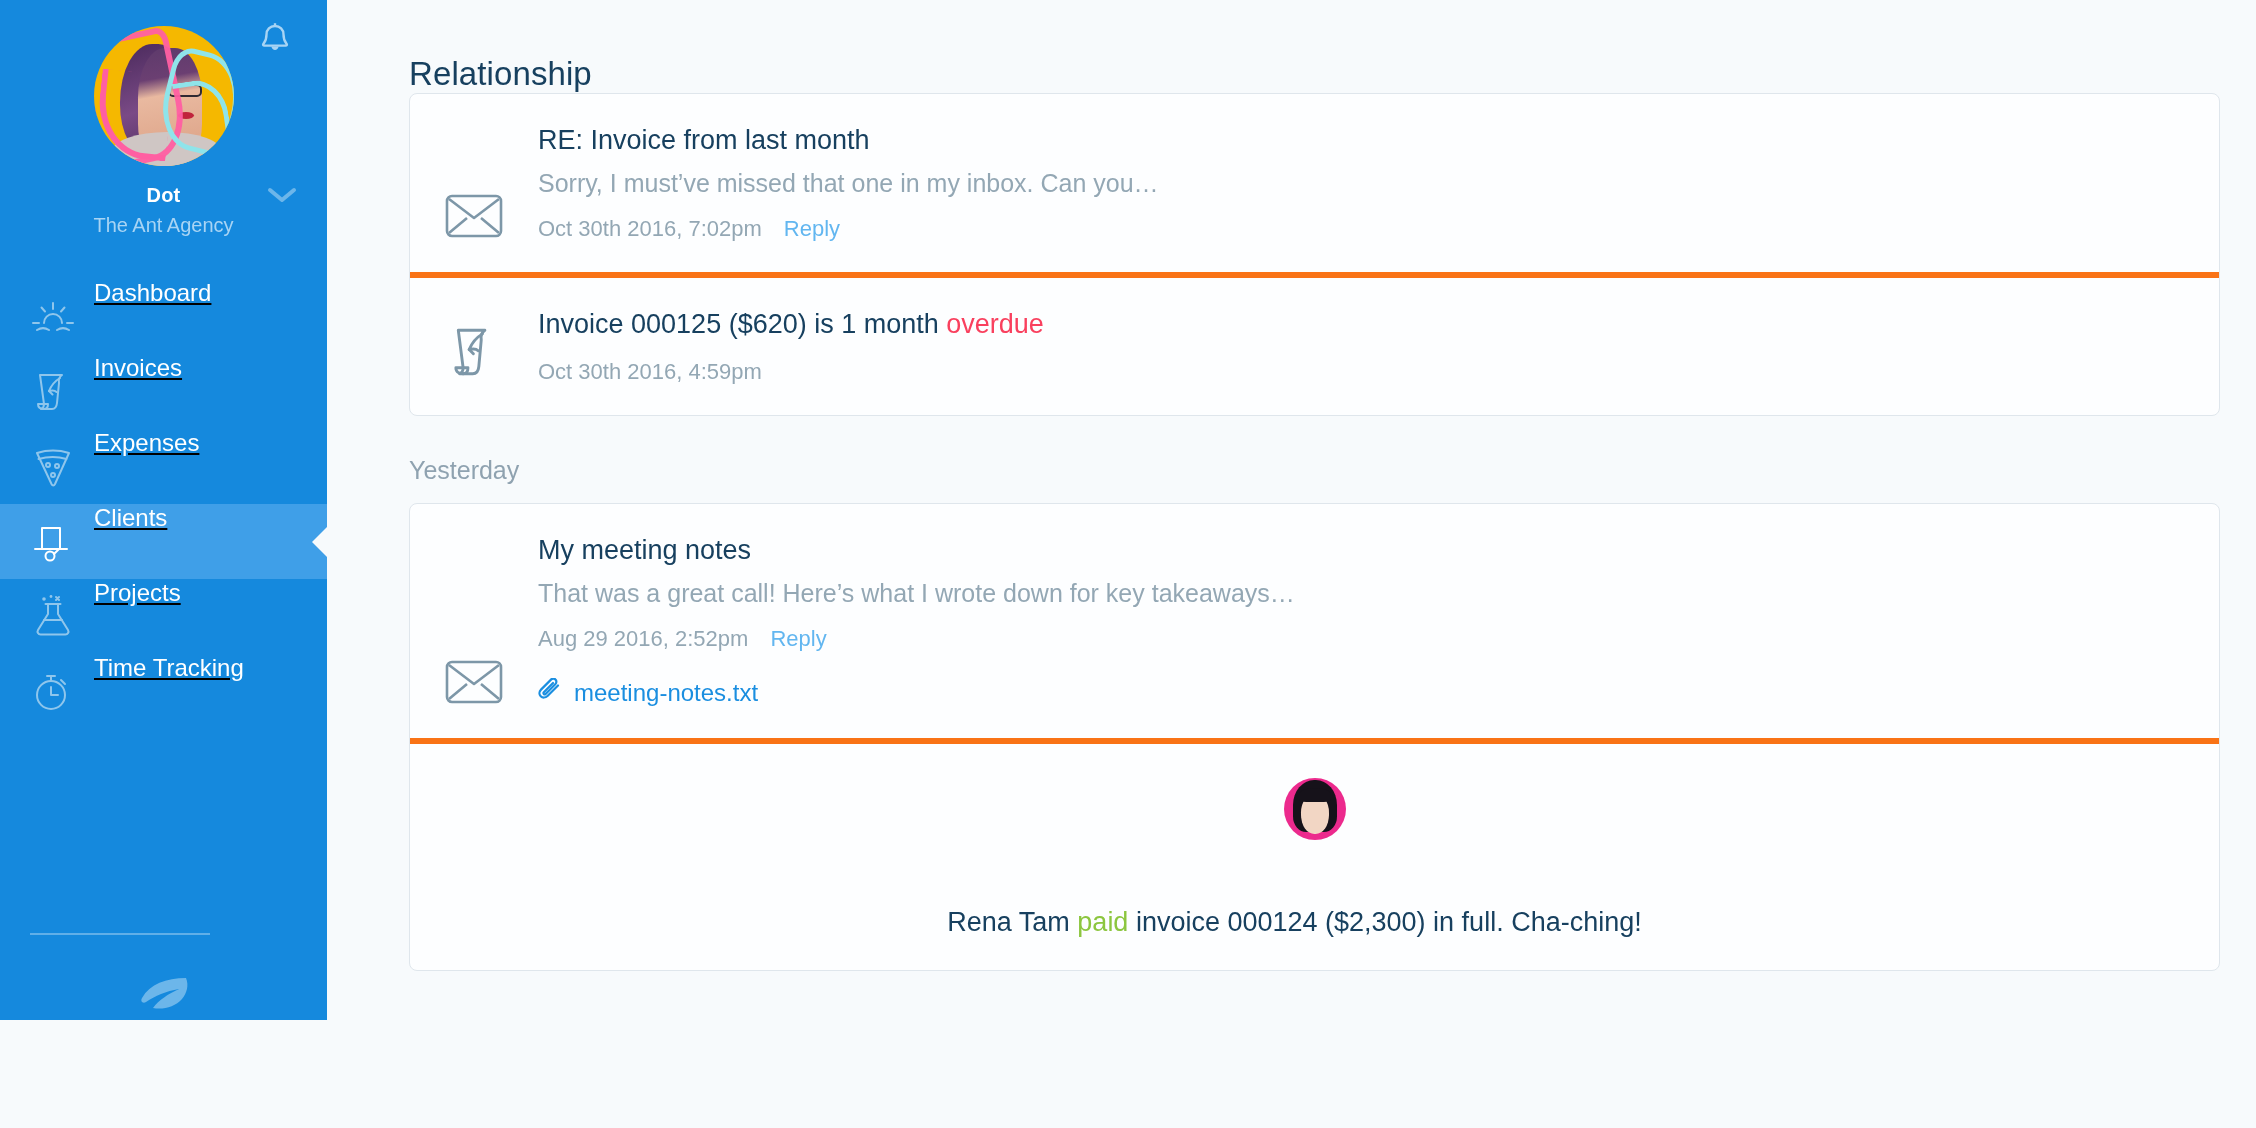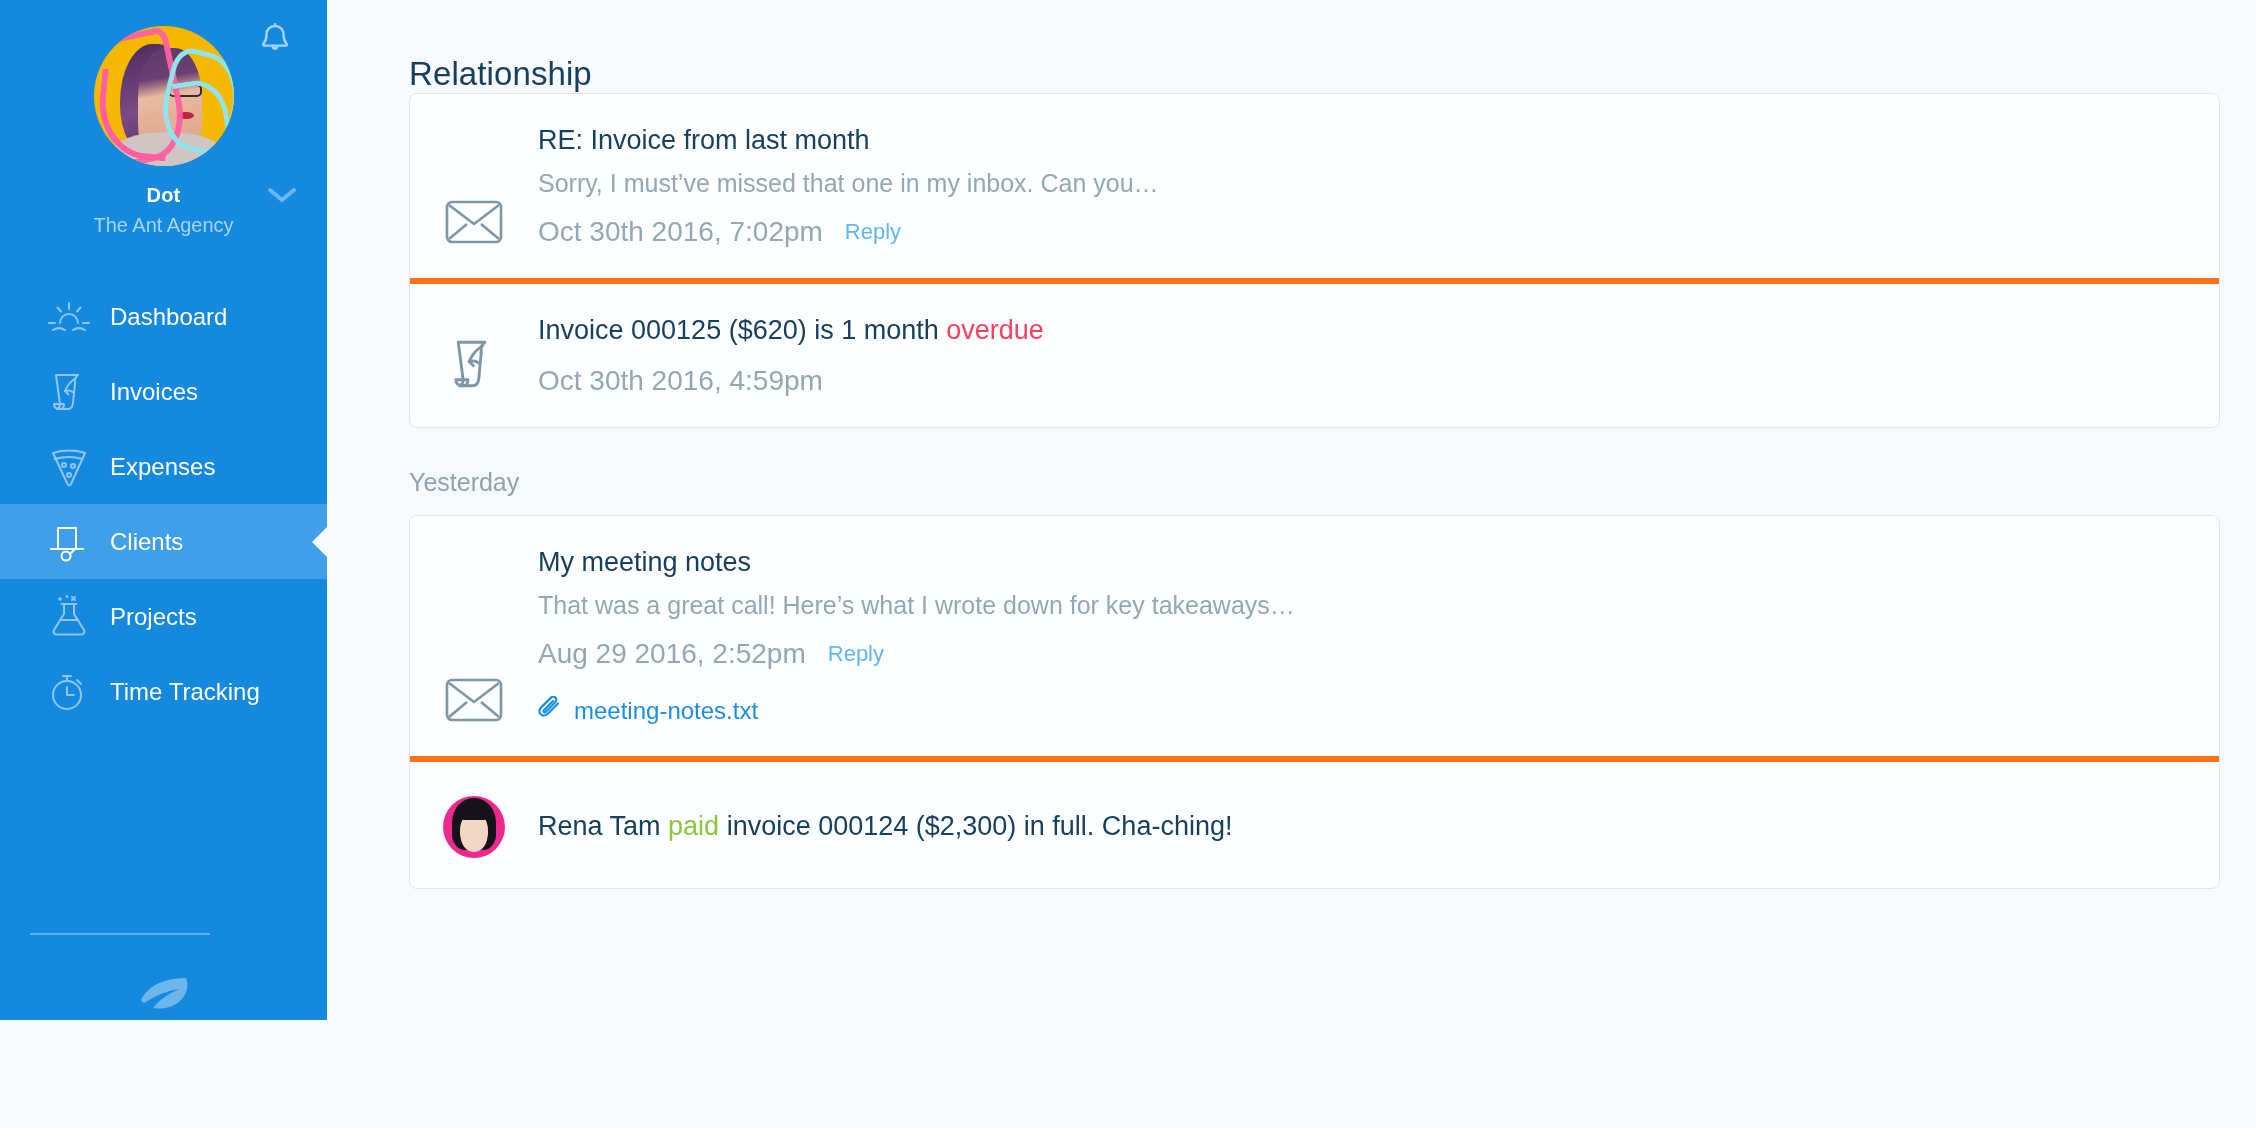--- a/index.html
+++ b/index.html
@@ -74,22 +74,22 @@
     margin-top:18px; color:#ffffff; font-size:20px; font-weight:bold;
     letter-spacing:.2px;
   }
   .profile-org {
     margin-top:7px; color:#a8d4f4; font-size:20px; font-weight:normal;
   }
   .profile-caret { position:absolute; right:30px; top:186px; }
 
   .nav { margin-top:42px; display:flex; flex-direction:column; }
   .nav-item {
-    height:75px; display:flex; align-items:center;
-    padding-left:46px; position:relative; cursor:pointer;
+    height:75px; display:flex; 
+    padding-left:30px; position:relative; cursor:pointer;text-decoration:underline;
   }
   .nav-item .ico { width:50px; flex:0 0 50px; display:flex; align-items:center; justify-content:flex-start; }
   .nav-item .label { color:#ffffff; font-size:24px; margin-left:14px; white-space:nowrap; }
   .nav-item.active { background:#3f9fe8; }
   .nav-item.active .notch {
     position:absolute; right:0; top:50%; transform:translateY(-50%);
     width:0; height:0;
     border-top:15px solid transparent;
     border-bottom:15px solid transparent;
     border-right:15px solid #f7fafc;
@@ -132,21 +132,21 @@
     display:flex; justify-content:center; padding-top:6px;
   }
   .row-body { flex:1; padding-right:40px; }
   .row-title {
     color:#17405f; font-size:27px; line-height:1.25; font-weight:normal;
   }
   .row-preview {
     color:#93a7b4; font-size:25px; margin-top:9px; line-height:1.3;
   }
   .row-meta { margin-top:17px; display:flex; align-items:center; gap:22px; }
-  .row-date { color:#93a7b4; font-size:28px; }
+  .row-date { color:#93a7b4; font-size:22px; }
   .row-reply { color:#62b6f0; font-size:22px; cursor:pointer; }
   .attachment {
     margin-top:26px; display:flex; align-items:center; gap:12px; cursor:pointer;
   }
   .attachment-name { color:#1a8ee0; font-size:24px; }
   .hl-overdue { color:#f9405e; }
   .hl-paid { color:#8cc63f; }
   .avatar-sm {
     width:62px; height:62px; border-radius:50%;
     background:#ec2a8d; overflow:hidden; position:relative; flex:0 0 62px;
@@ -156,21 +156,21 @@
     background:#16121a; border-radius:48% 48% 30% 30%;
   }
   .avatar-sm .facesm {
     position:absolute; left:17px; top:16px; width:28px; height:40px;
     background:#f2d6c4; border-radius:46% 46% 48% 48%;
   }
   .avatar-sm .bangs {
     position:absolute; left:15px; top:10px; width:32px; height:14px;
     background:#16121a; border-radius:50% 50% 22% 22%;
   }
-  .row.person { align-items:center; padding-top:34px; }
+  .row.person { align-items:center; padding-top:34px;flex-direction:column; }
   .row.person .row-ico { padding-top:0; }
 </style>
 </head>
 <body>
 
 <div class="app">
 
   <aside class="sidebar">
 
     <div class="bell-wrap">

